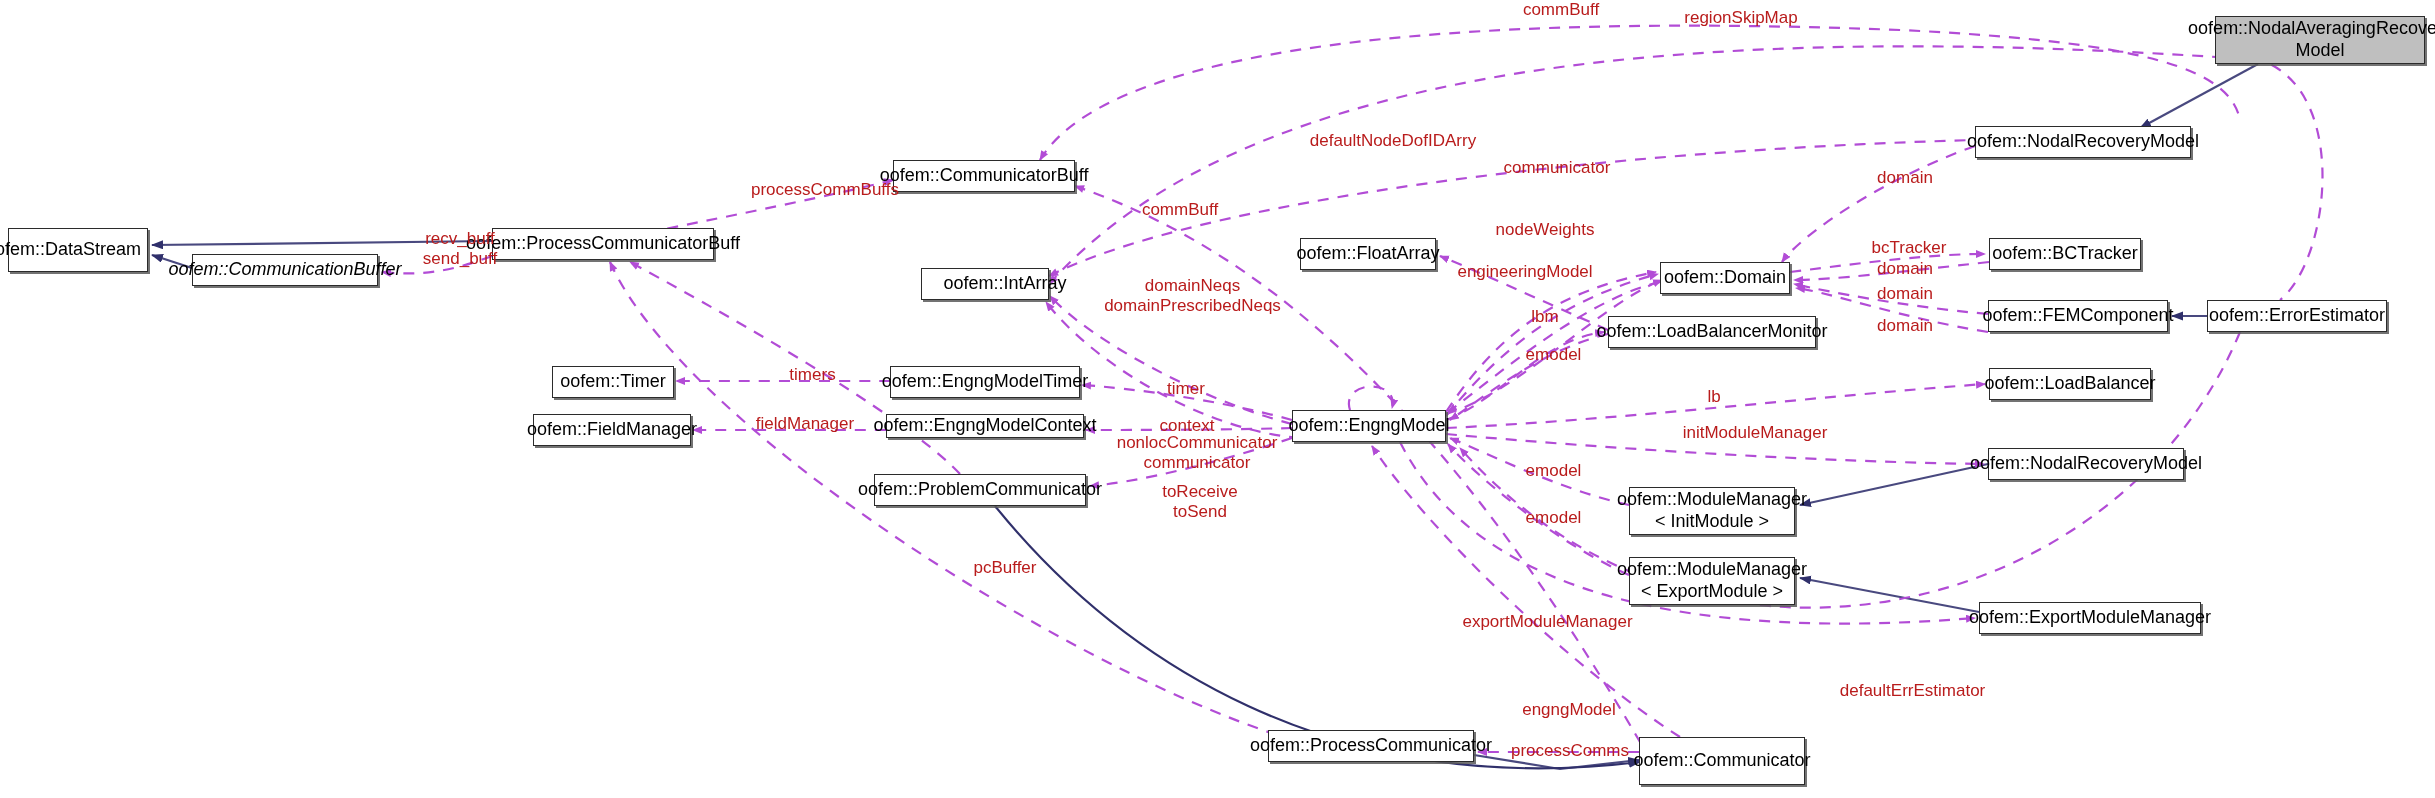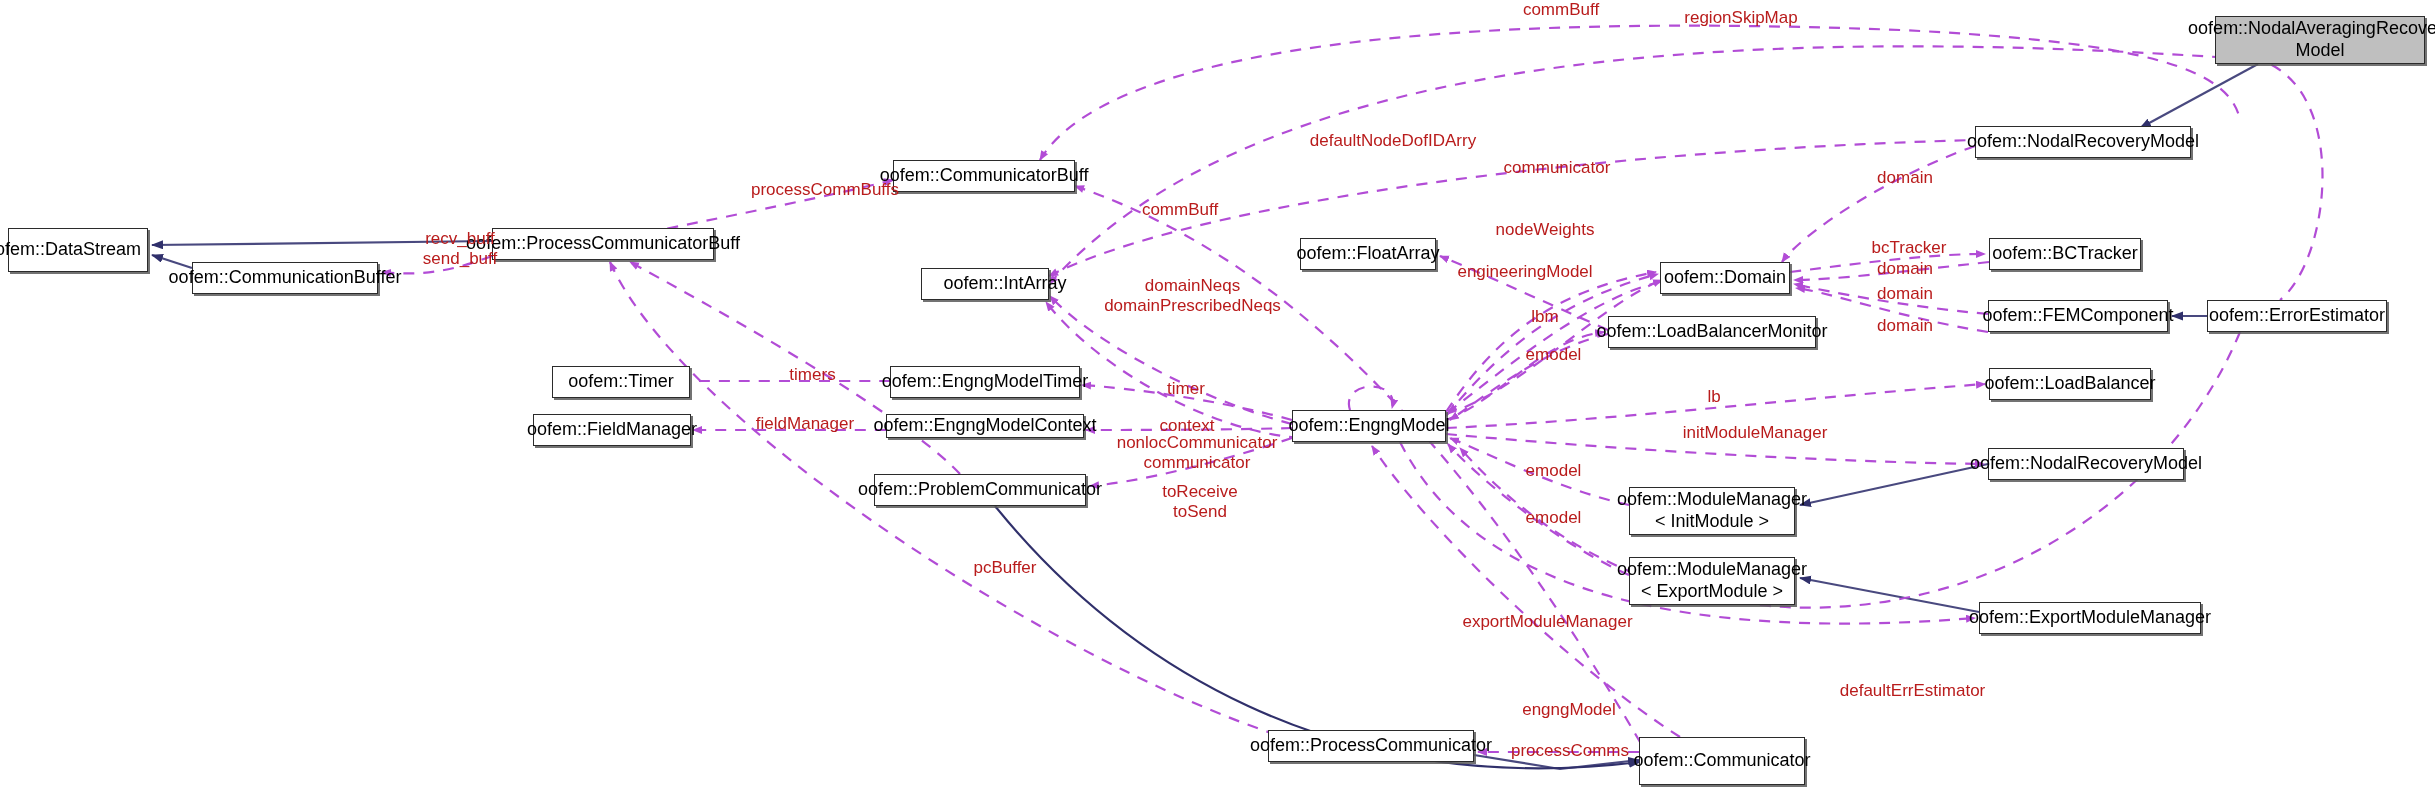--- a/index.html
+++ b/index.html
@@ -107,26 +107,26 @@
       <path d="M1049,284 C1250,60 1700,20 2260,60 C2350,90 2330,260 2280,300" marker-start="url(#arrPs)"></path>
       <path d="M610,262 C680,420 1050,660 1280,736" marker-start="url(#arrPs)"></path>
       <path d="M1075,186 C1200,230 1400,330 1640,742" marker-start="url(#arrPs)"></path>
       <path d="M1446,412 C1500,330 1560,290 1656,272" marker-end="url(#arrP)"></path>
       <path d="M1446,416 C1500,350 1560,300 1658,274" marker-end="url(#arrP)"></path>
       <path d="M1988,332 C1900,318 1830,292 1796,288" marker-end="url(#arrP)"></path>
     </g>
   </svg>
 
   <div class="node" style="left:8px;top:228px;width:140px;height:44px;justify-content:flex-end;"><span>oofem::DataStream</span></div>
-  <div class="node" style="left:192px;top:262px;width:186px;height:32px;"><span>oofem::CommunicationBuffer</span></div>
+  <div class="node" style="left:192px;top:254px;width:186px;height:32px;font-style:italic;"><span>oofem::CommunicationBuffer</span></div>
   <div class="node" style="left:492px;top:228px;width:222px;height:32px;"><span>oofem::ProcessCommunicatorBuff</span></div>
   <div class="node" style="left:893px;top:160px;width:182px;height:32px;"><span>oofem::CommunicatorBuff</span></div>
   <div class="node" style="left:921px;top:268px;width:128px;height:32px;padding-left:46px;"><span>oofem::IntArray</span></div>
   <div class="node" style="left:1300px;top:238px;width:136px;height:32px;"><span>oofem::FloatArray</span></div>
-  <div class="node" style="left:552px;top:366px;width:138px;height:32px;"><span>oofem::Timer</span></div>
+  <div class="node" style="left:552px;top:366px;width:122px;height:32px;"><span>oofem::Timer</span></div>
   <div class="node" style="left:533px;top:414px;width:158px;height:32px;"><span>oofem::FieldManager</span></div>
   <div class="node" style="left:890px;top:366px;width:190px;height:32px;"><span>oofem::EngngModelTimer</span></div>
   <div class="node" style="left:886px;top:414px;width:198px;height:24px;"><span>oofem::EngngModelContext</span></div>
   <div class="node" style="left:874px;top:474px;width:212px;height:32px;"><span>oofem::ProblemCommunicator</span></div>
   <div class="node" style="left:1292px;top:410px;width:154px;height:32px;"><span>oofem::EngngModel</span></div>
   <div class="node" style="left:1660px;top:262px;width:130px;height:32px;"><span>oofem::Domain</span></div>
   <div class="node" style="left:1608px;top:316px;width:208px;height:32px;"><span>oofem::LoadBalancerMonitor</span></div>
   <div class="node" style="left:1989px;top:238px;width:152px;height:32px;"><span>oofem::BCTracker</span></div>
   <div class="node" style="left:1988px;top:300px;width:180px;height:32px;"><span>oofem::FEMComponent</span></div>
   <div class="node" style="left:1989px;top:368px;width:162px;height:32px;"><span>oofem::LoadBalancer</span></div>

